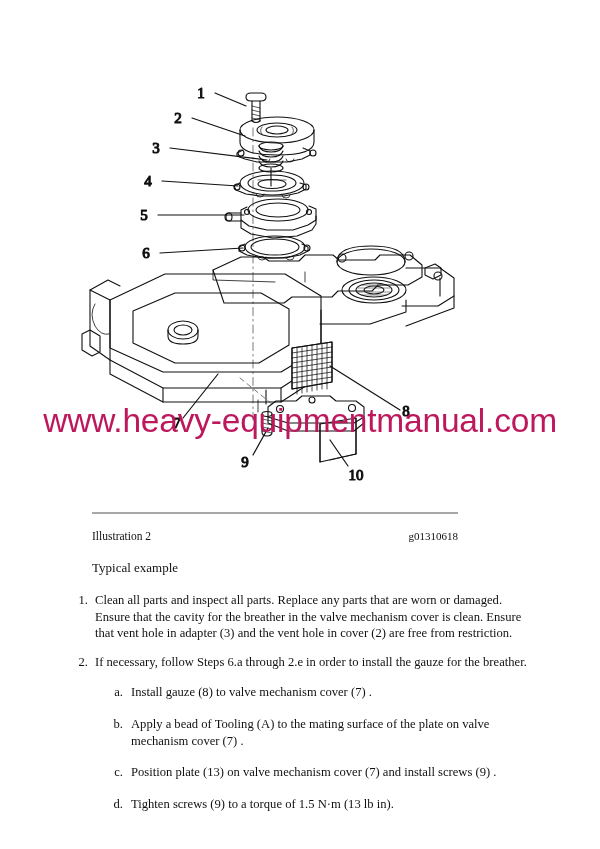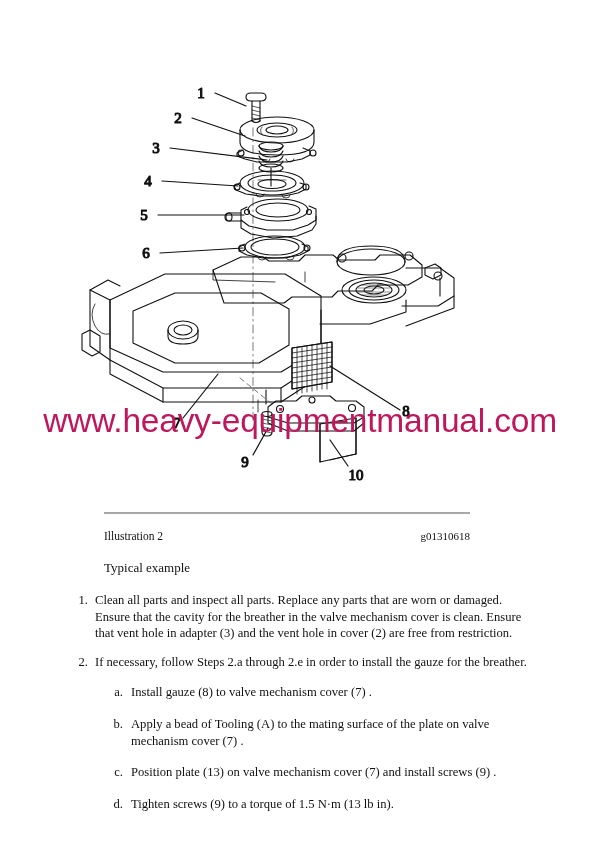--- a/index.html
+++ b/index.html
@@ -46,21 +46,21 @@
     letter-spacing: -0.2px;
     color: #be185d;
     white-space: nowrap;
     z-index: 30;
     pointer-events: none;
   }
 
   
   #caption-block {
     position: absolute;
-    left: 104px;
+    left: 92px;
     top: 512px;
     width: 366px;
   }
   #caption-rule {
     height: 2px;
     background: #a8a8a8;
     width: 100%;
   }
   #caption-row {
     display: flex;
@@ -323,21 +323,21 @@
 
 <div id="steps-block">
 
   <div class="step">
     <div class="step-marker">1.</div>
     <div class="step-text">Clean all parts and inspect all parts. Replace any parts that are worn or damaged. Ensure that the cavity for the breather in the valve mechanism cover is clean. Ensure that vent hole in adapter (3) and the vent hole in cover (2) are free from restriction.</div>
   </div>
 
   <div class="step">
     <div class="step-marker">2.</div>
-    <div class="step-text">If necessary, follow Steps 2.a through 2.e in order to install the gauze for the breather.</div>
+    <div class="step-text">If necessary, follow Steps 6.a through 2.e in order to install the gauze for the breather.</div>
   </div>
 
   <div class="substeps">
     <div class="substep">
       <div class="substep-marker">a.</div>
       <div class="substep-text">Install gauze (8) to valve mechanism cover (7) .</div>
     </div>
     <div class="substep">
       <div class="substep-marker">b.</div>
       <div class="substep-text">Apply a bead of Tooling (A) to the mating surface of the plate on valve mechanism cover (7) .</div>

